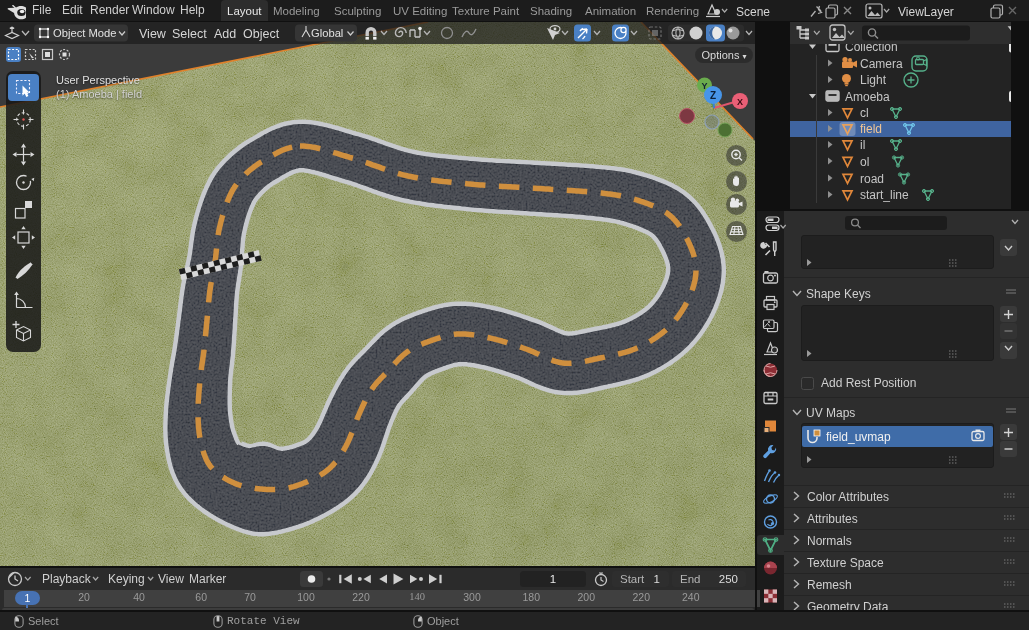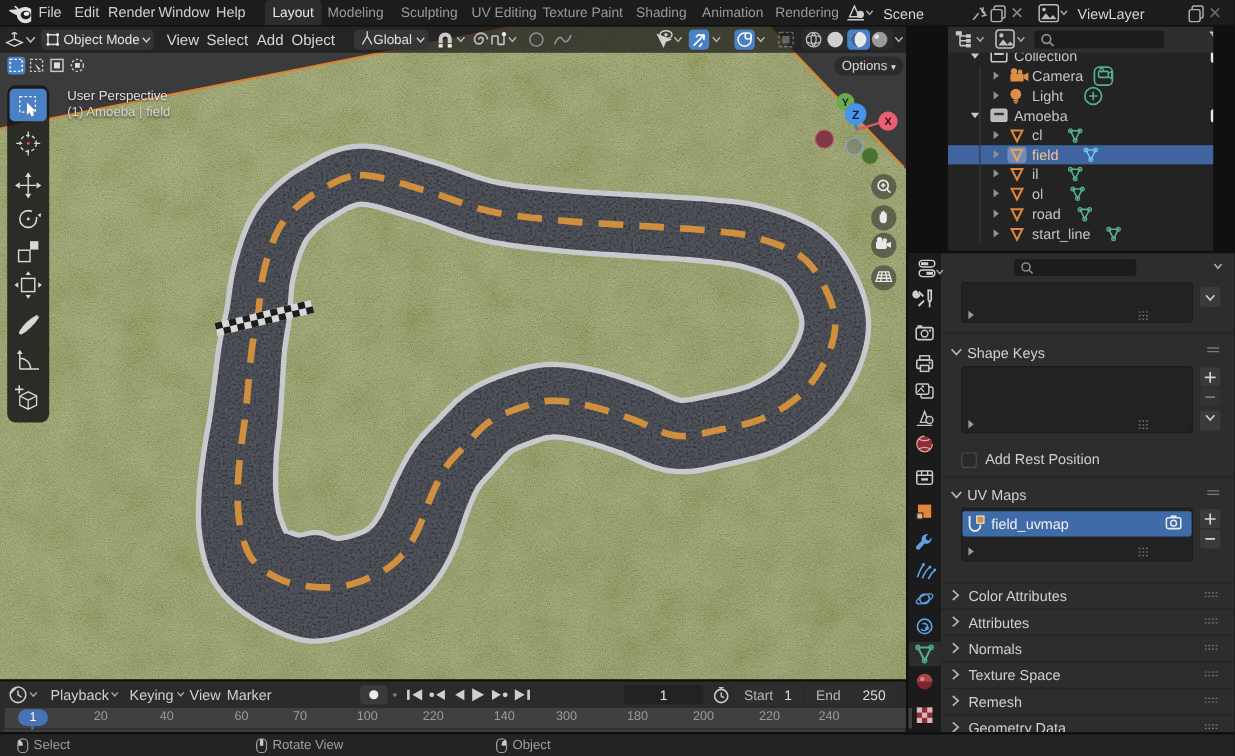--- a/index.html
+++ b/index.html
@@ -807,21 +807,21 @@
 <text x="680" y="15" font-size="11.5" fill="#b5b5b5" font-family="Liberation Sans">End</text>
 <text x="738" y="15" font-size="11.5" fill="#dddddd" text-anchor="end" font-family="Liberation Sans">250</text>
 </svg>
 <div id="ruler" class="abs">
 <div class="fnum" style="left:68px;width:24px;text-align:center;">20</div>
 <div class="fnum" style="left:123px;width:24px;text-align:center;">40</div>
 <div class="fnum" style="left:179px;width:24px;text-align:right;">60</div>
 <div class="fnum" style="left:234px;width:24px;text-align:center;">70</div>
 <div class="fnum" style="left:290px;width:24px;text-align:center;">100</div>
 <div class="fnum" style="left:345px;width:24px;text-align:center;">220</div>
-<div class="fnum" style="left:401px;width:24px;text-align:right;">140</div>
+<div class="fnum" style="left:401px;width:24px;text-align:center;font-family:Liberation Serif, serif;">140</div>
 <div class="fnum" style="left:456px;width:24px;text-align:center;">300</div>
 <div class="fnum" style="left:512px;width:24px;text-align:right;">180</div>
 <div class="fnum" style="left:567px;width:24px;text-align:right;">200</div>
 <div class="fnum" style="left:622px;width:24px;text-align:right;">220</div>
 <div class="fnum" style="left:678px;width:24px;">240</div>
 </div>
 <div class="abs" style="left:16px;top:590px;"></div>
 <div class="abs" style="left:15px;top:23px;width:25px;height:14px;background:#4772b3;border-radius:7px;color:#fff;font-size:10.5px;line-height:14px;text-align:center;">1</div>
 <div class="abs" style="left:26px;top:37px;width:2px;height:7px;background:#4772b3;"></div>
 <div class="abs" style="left:2px;top:39.5px;width:752px;height:4px;background:#3d3d3d;border-radius:2px;"></div>
@@ -829,21 +829,21 @@
 <div id="status" class="abs">
 <svg class="abs" style="left:14px;top:3px" width="10" height="13" viewBox="0 0 9 12">
         <rect x="0.7" y="0.7" width="7.6" height="10.6" rx="3.5" fill="none" stroke="#9a9a9a" stroke-width="1"></rect>
         <path d="M1 1.5 a3.5 3.5 0 0 1 3.5 3.5 v1 h-3.5 Z" fill="#c9c9c9"></path>
       </svg>
 <div class="abs" style="left:28px;top:3px;">Select</div>
 <svg class="abs" style="left:213px;top:3px" width="10" height="13" viewBox="0 0 9 12">
         <rect x="0.7" y="0.7" width="7.6" height="10.6" rx="3.5" fill="none" stroke="#9a9a9a" stroke-width="1"></rect>
         <rect x="3.2" y="1" width="2.6" height="5" fill="#c9c9c9"></rect>
       </svg>
-<div class="abs" style="left:227px;top:3px;">Rotate View</div>
+<div class="abs" style="left:227px;top:3px;font-family:Liberation Mono, monospace;">Rotate View</div>
 <svg class="abs" style="left:413px;top:3px" width="10" height="13" viewBox="0 0 9 12">
         <rect x="0.7" y="0.7" width="7.6" height="10.6" rx="3.5" fill="none" stroke="#9a9a9a" stroke-width="1"></rect>
         <path d="M8 1.5 a3.5 3.5 0 0 0 -3.5 3.5 v1 h3.5 Z" fill="#c9c9c9"></path>
       </svg>
 <div class="abs" style="left:427px;top:3px;">Object</div>
 <div class="abs" style="right:8px;top:20px;color:#8f8f8f;font-family:Liberation Mono, monospace;">4.0.2</div>
 </div>
 <div class="sep" style="left:755px;top:22px;width:2px;height:590px;"></div>
 <div class="sep" style="left:757px;top:209px;width:272px;height:2px;"></div>
 <div class="sep" style="left:0;top:566px;width:756px;height:2px;"></div>

